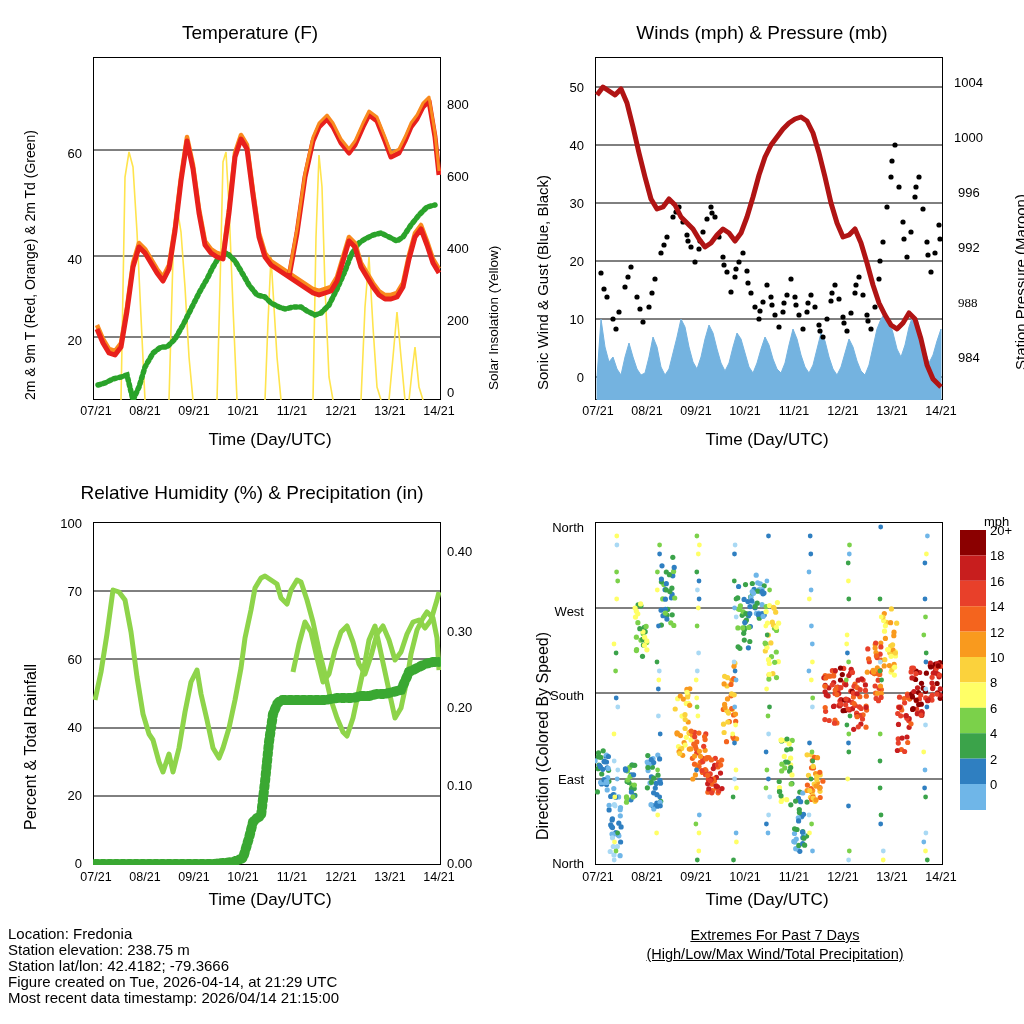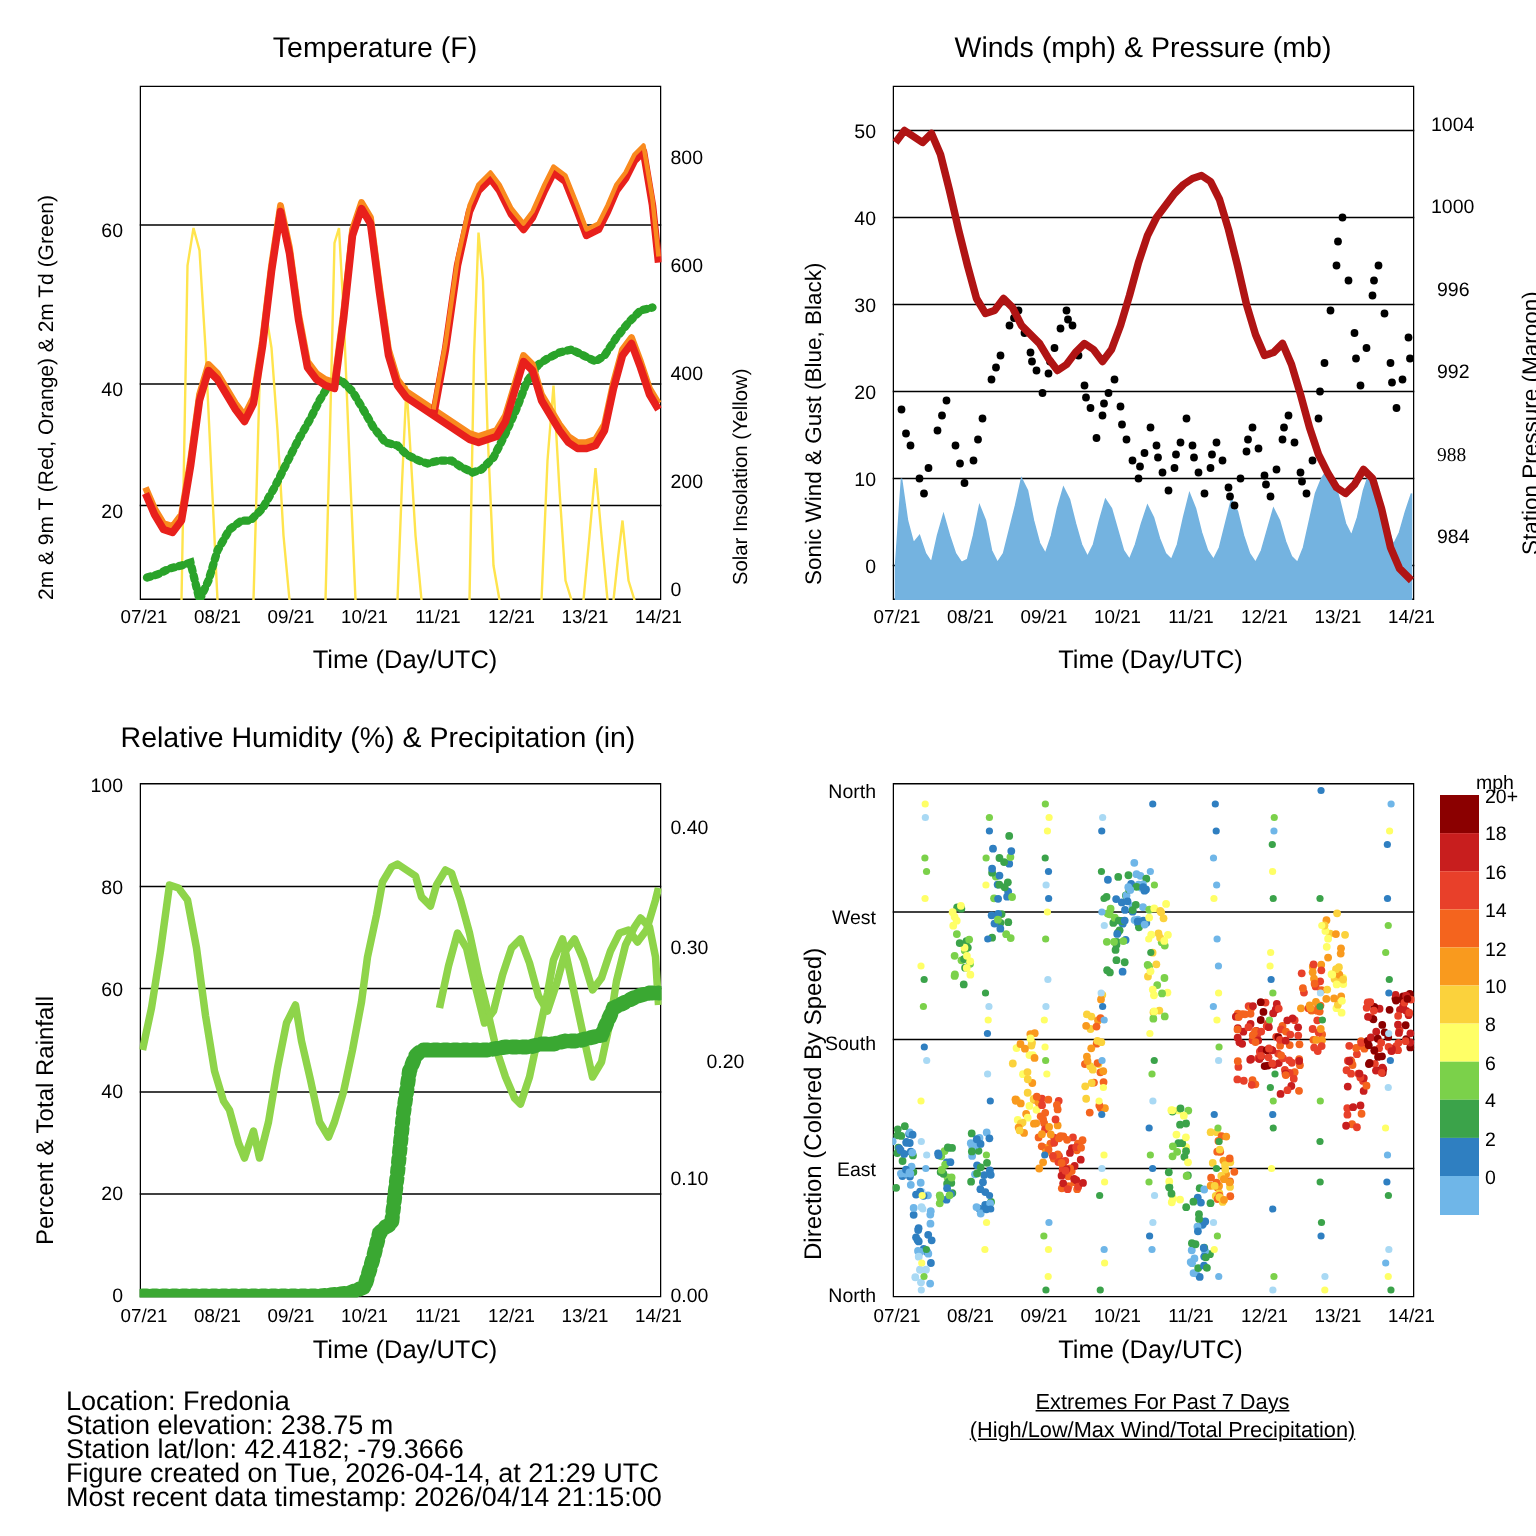--- a/index.html
+++ b/index.html
@@ -6,21 +6,21 @@
   body{width:1024px;height:1024px;background:#ffffff;font-family:"Liberation Sans",sans-serif;color:#000;overflow:hidden;}
   .page{position:relative;width:892px;height:1024px;}
 
   .panel{position:absolute;}
   .ptitle{text-align:center;font-size:19px;color:#000;}
   .axlabel{position:absolute;font-size:15px;}
   .rot{transform-origin:0 0;transform:rotate(-90deg);white-space:nowrap;}
   .tick{position:absolute;font-size:13px;}
   .xtick{font-size:12.5px;text-align:center;}
   .ytick{font-size:13px;text-align:right;}
-  .footer{position:absolute;font-size:18px;line-height:16px;margin-left:36px;}
+  .footer{position:absolute;font-size:15px;line-height:16px;}
   .extremes{position:absolute;text-align:center;font-size:14.5px;line-height:19px;}
   .extval{color:#e8262a;font-weight:bold;font-size:15px;}
   svg{display:block;}
   .legend-lbl{position:absolute;font-size:13px;}
 </style>
 </head>
 <body>
 
 <div class="page">
 
@@ -239,26 +239,26 @@
   <div class="panel" style="left:0;top:460px;width:512px;height:470px;">
     <div class="ptitle" style="position:absolute;left:12px;top:22px;width:480px;">Relative Humidity (%) &amp; Precipitation (in)</div>
 
     <div class="axlabel rot" style="left:22px;top:370px;font-size:16px;">Percent &amp; Total Rainfall</div>
     <div class="axlabel" style="left:95px;top:430px;width:350px;text-align:center;font-size:17px;">Time (Day/UTC)</div>
 
     <div class="tick ytick" style="left:40px;top:396px;width:42px;">0</div>
     <div class="tick ytick" style="left:40px;top:328px;width:42px;">20</div>
     <div class="tick ytick" style="left:40px;top:260px;width:42px;">40</div>
     <div class="tick ytick" style="left:40px;top:192px;width:42px;">60</div>
-    <div class="tick ytick" style="left:40px;top:124px;width:42px;">80</div>
+    <div class="tick ytick" style="left:40px;top:124px;width:42px;">70</div>
     <div class="tick ytick" style="left:34px;top:56px;width:48px;">100</div>
 
     <div class="tick" style="left:447px;top:396px;">0.00</div>
     <div class="tick" style="left:447px;top:318px;">0.10</div>
-    <div class="tick" style="left:447px;top:240px;margin-left:24px;">0.20</div>
+    <div class="tick" style="left:447px;top:240px;">0.20</div>
     <div class="tick" style="left:447px;top:164px;">0.30</div>
     <div class="tick" style="left:447px;top:84px;">0.40</div>
 
     <div class="tick xtick" style="left:68px;top:410px;width:56px;">07/21</div>
     <div class="tick xtick" style="left:117px;top:410px;width:56px;">08/21</div>
     <div class="tick xtick" style="left:166px;top:410px;width:56px;">09/21</div>
     <div class="tick xtick" style="left:215px;top:410px;width:56px;">10/21</div>
     <div class="tick xtick" style="left:264px;top:410px;width:56px;">11/21</div>
     <div class="tick xtick" style="left:313px;top:410px;width:56px;">12/21</div>
     <div class="tick xtick" style="left:362px;top:410px;width:56px;">13/21</div>

